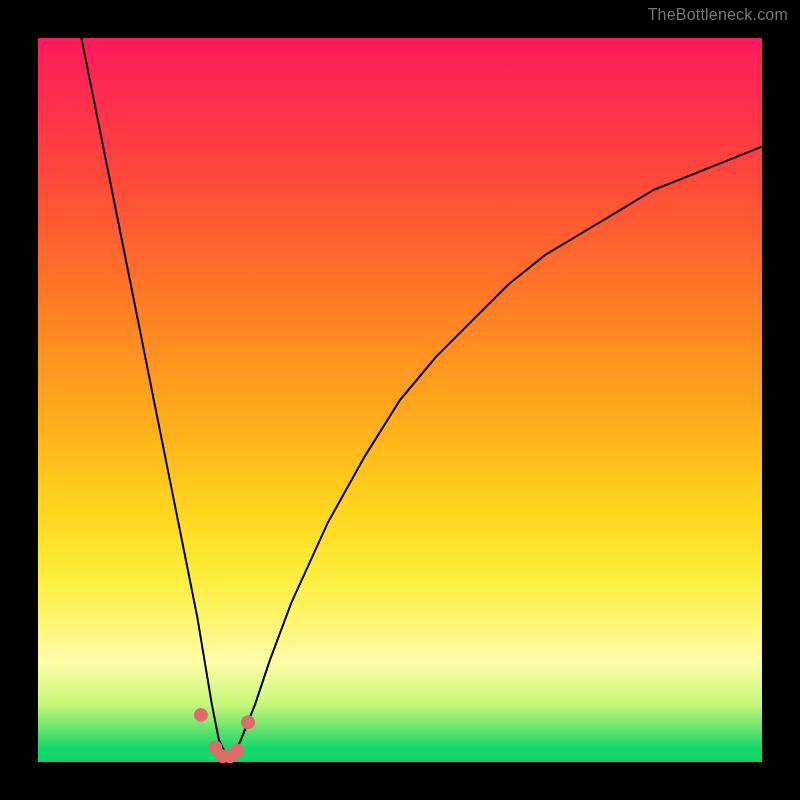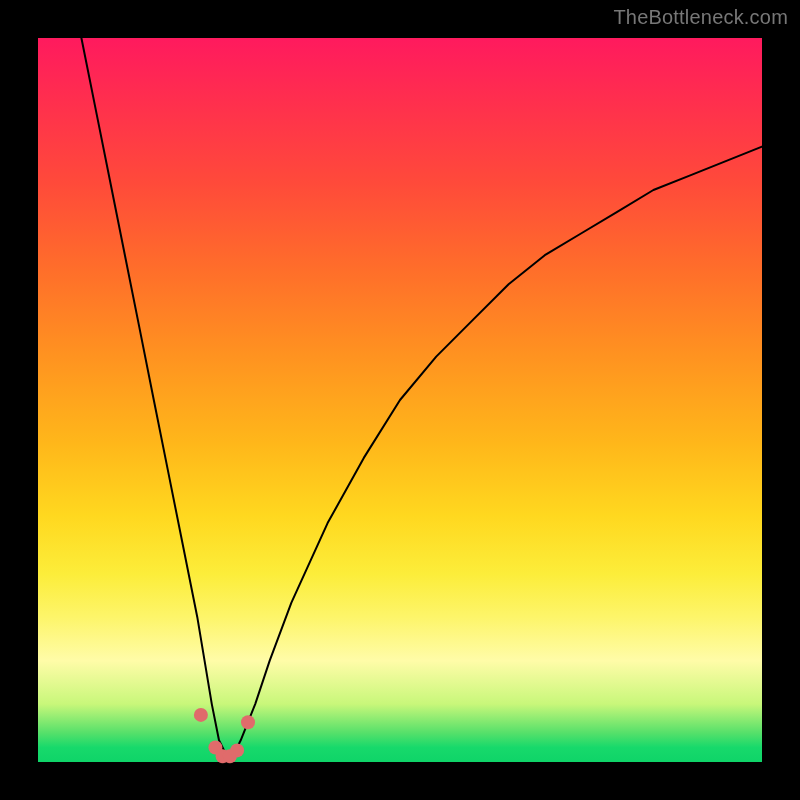--- a/index.html
+++ b/index.html
@@ -40,21 +40,21 @@
       #55e06a 96%,
       #17d96b 98%,
       #0fd468 100%
     );
   }
   .watermark {
     position: absolute;
     top: 6px;
     right: 12px;
     color: #777;
-    font-size: 20px;
+    font-size: 16px;
     letter-spacing: 0.2px;
     user-select: none;
   }
   svg.curve-layer {
     position: absolute;
     left: 0;
     top: 0;
     width: 724px;
     height: 724px;
     overflow: visible;

